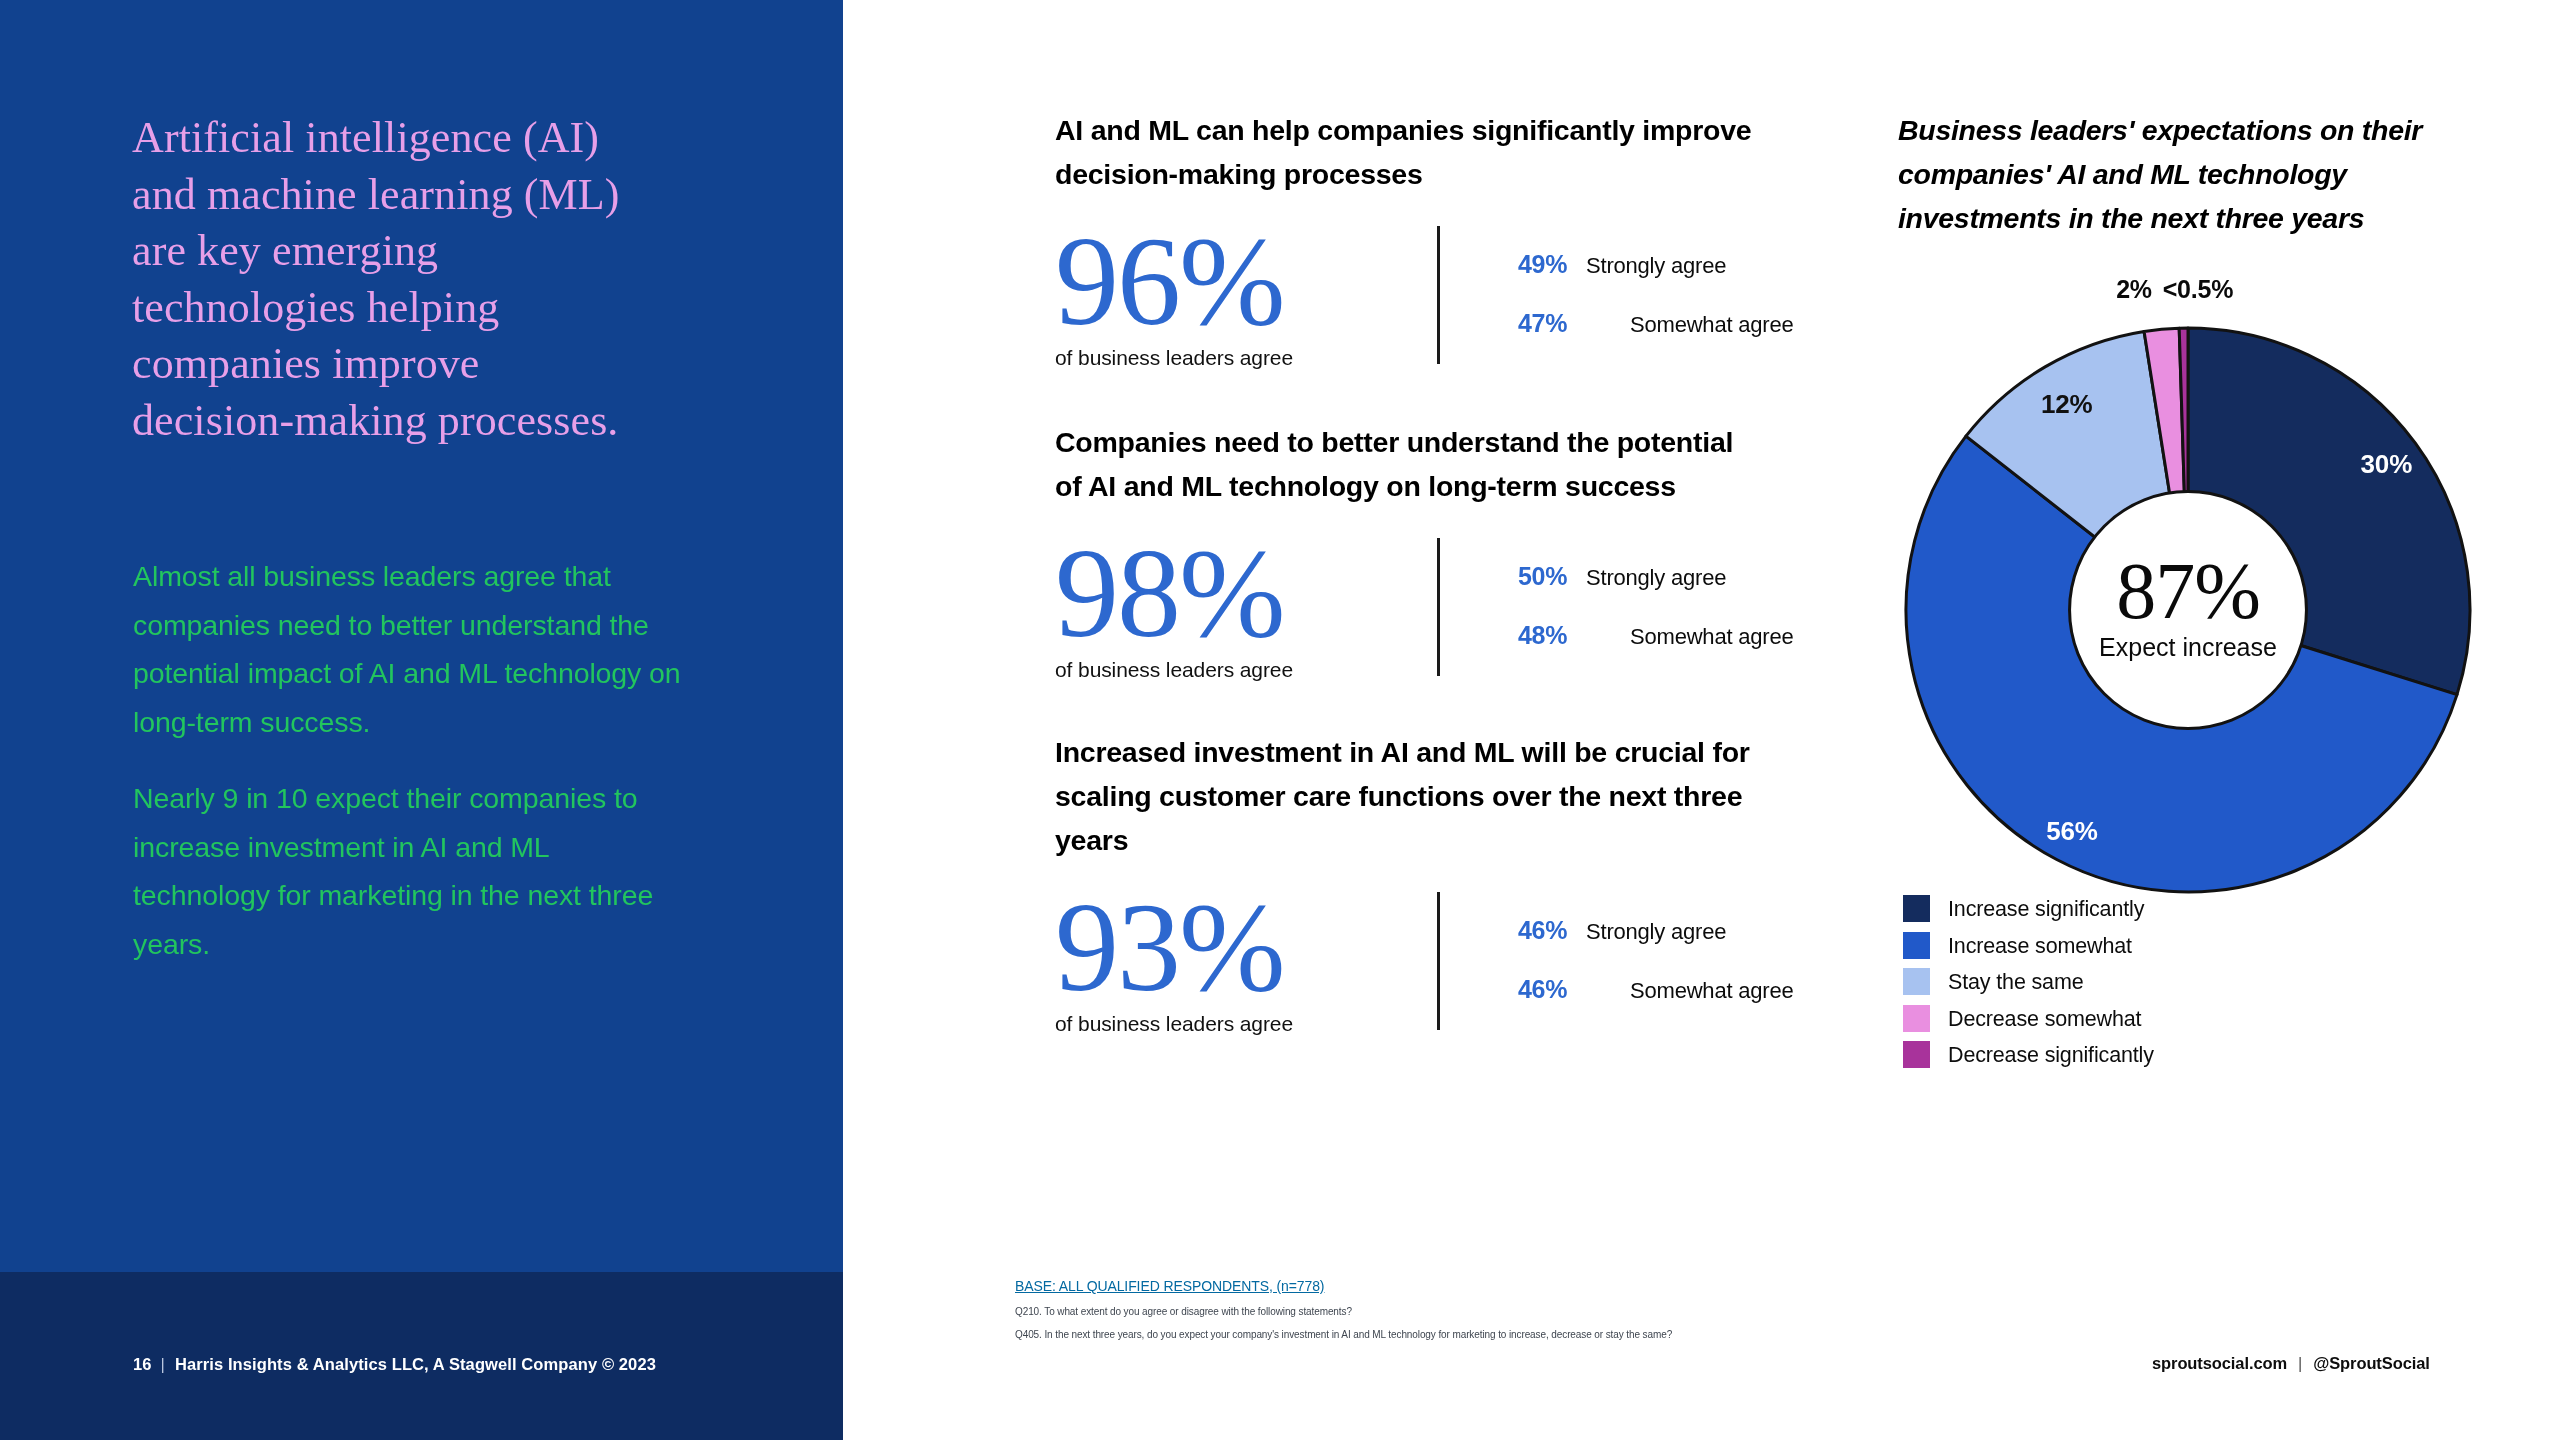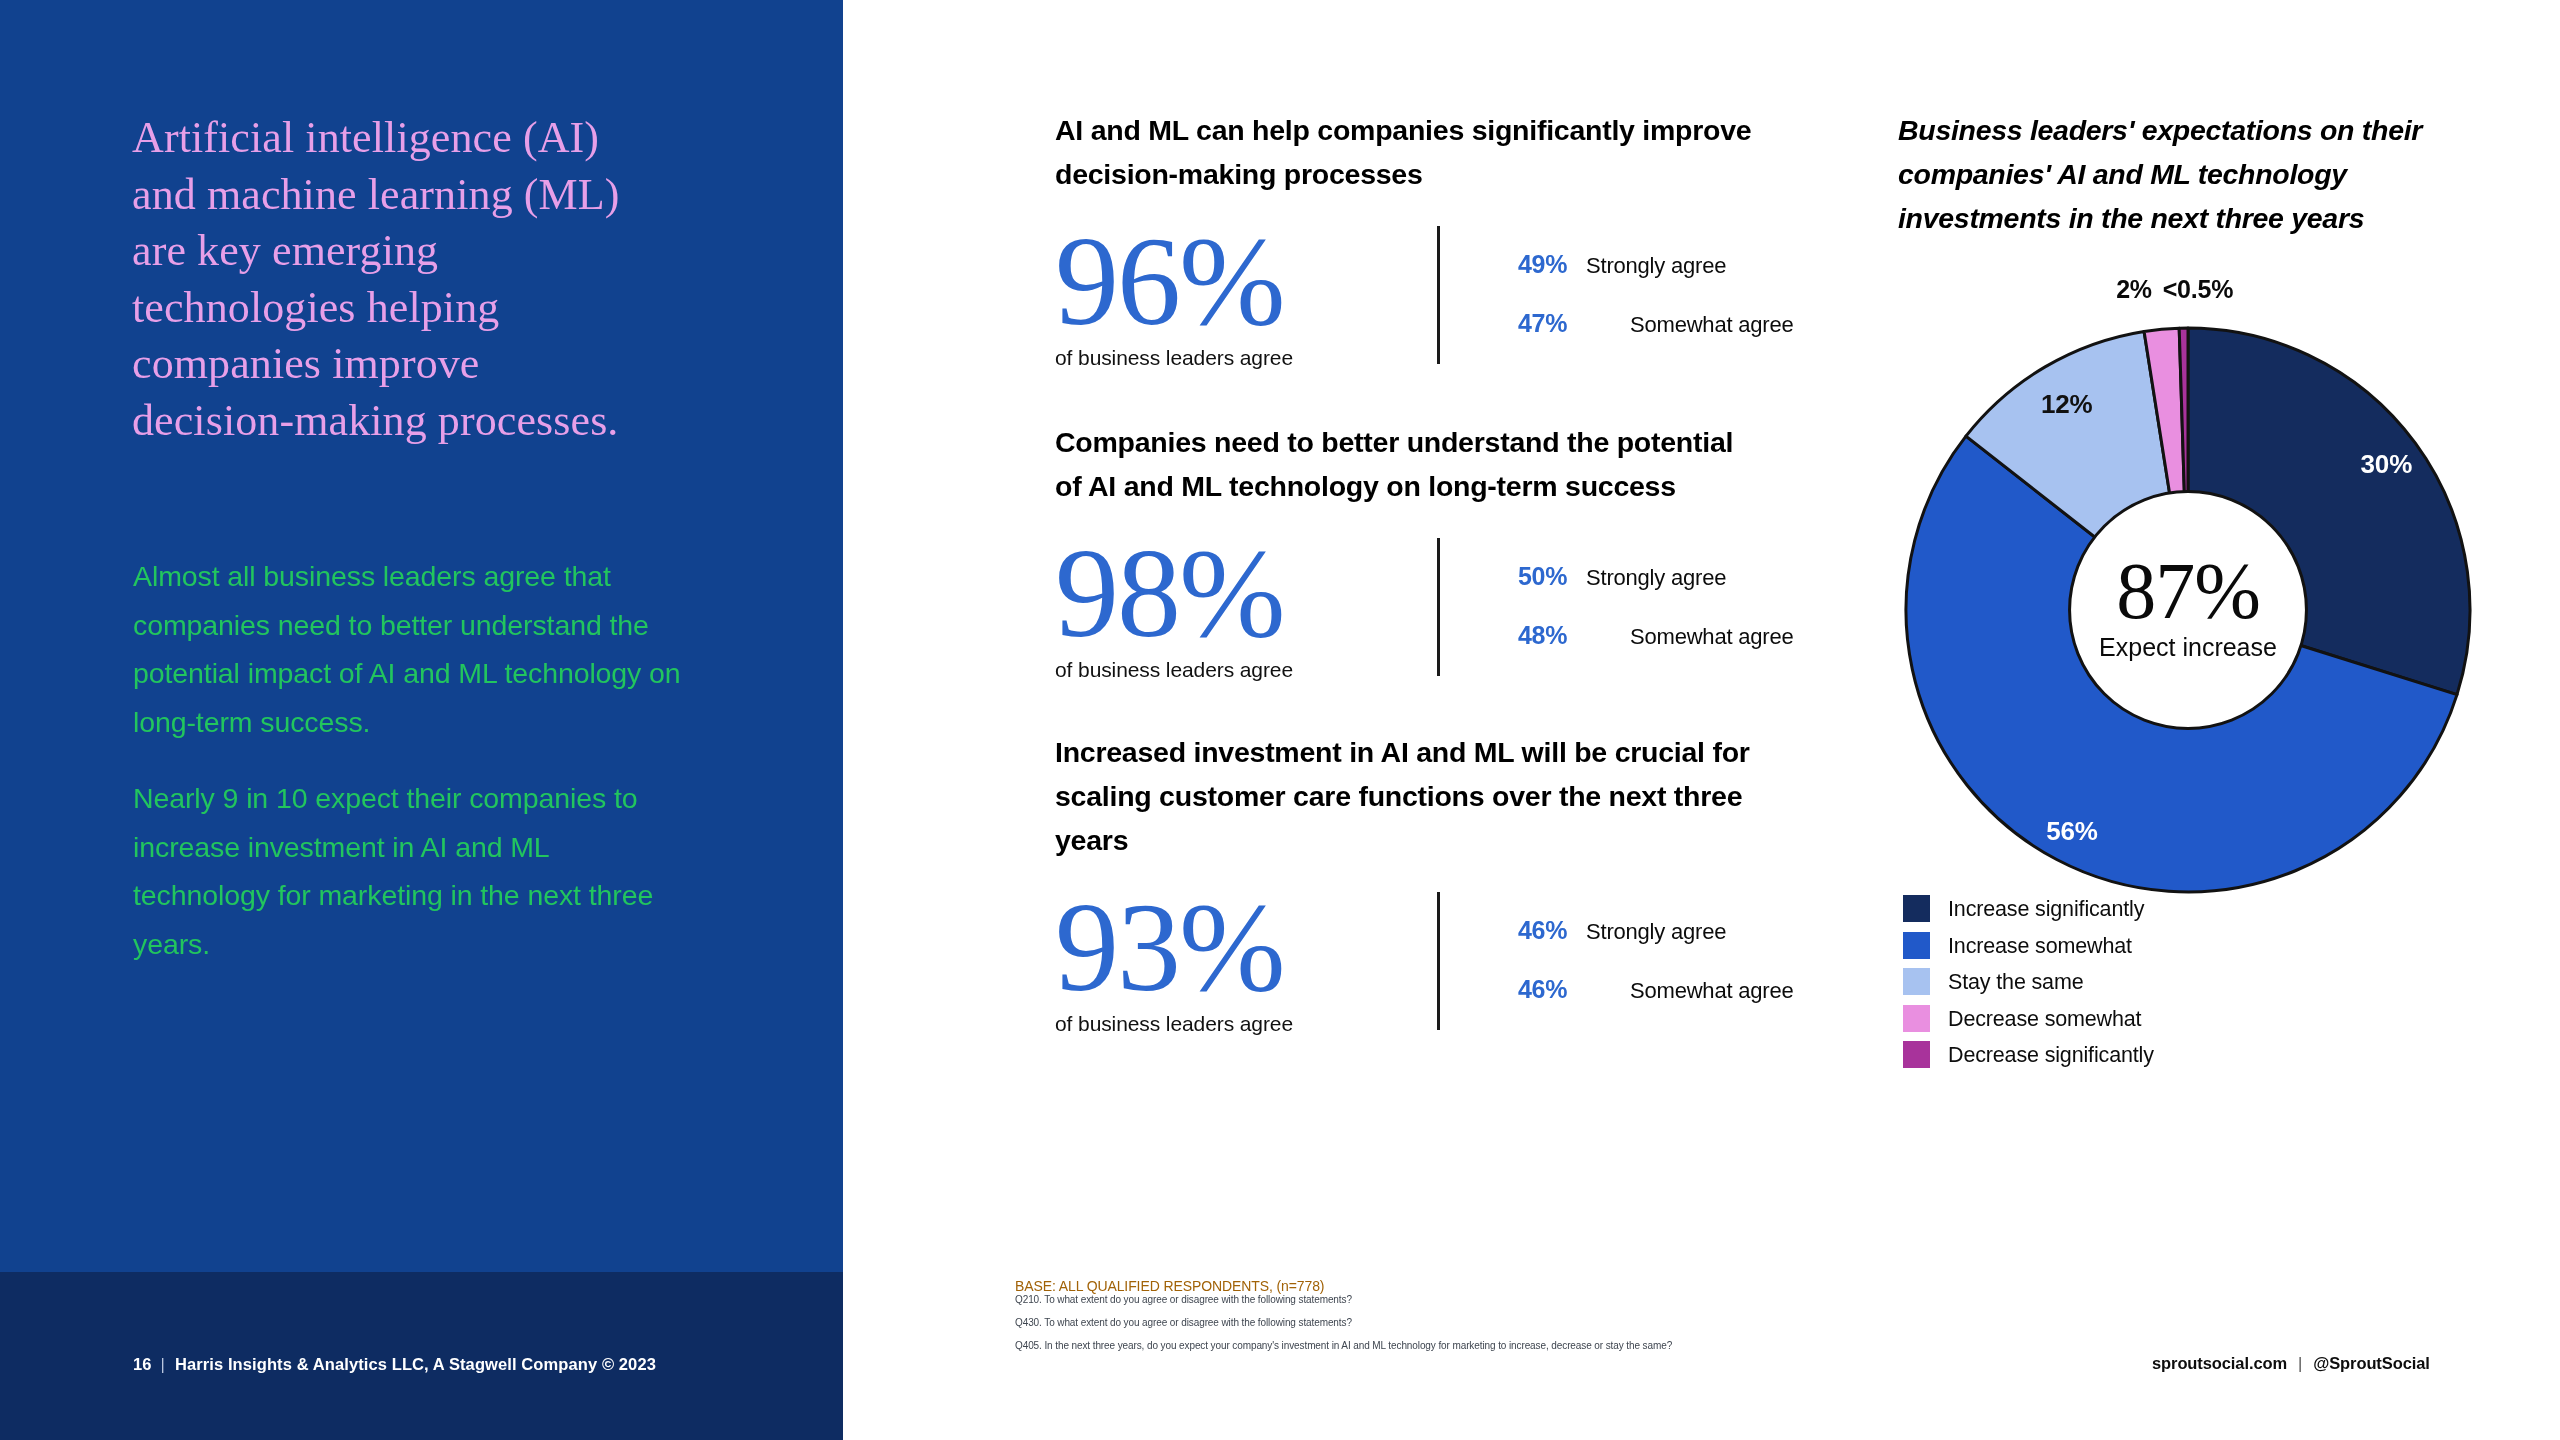--- a/index.html
+++ b/index.html
@@ -247,22 +247,24 @@
 
   
   .footnotes {
     position: absolute;
     left: 172px;
     top: 1278px;
     width: 1250px;
   }
   .footnote-base {
     font-size: 14px;
-    color: #a16207;
+    color: #0369a1;
+    text-decoration: underline;
     letter-spacing: -0.1px;
+    margin-bottom: 12px;
     display: block;
   }
   .footnote-line {
     font-size: 10px;
     color: #3f4650;
     letter-spacing: -0.1px;
     margin-bottom: 12px;
     display: block;
   }
   .brand {
@@ -410,21 +412,20 @@
         </div>
         <div class="legend-row">
           <span class="legend-swatch" style="background: rgb(168, 51, 155);"></span>
           <span class="legend-label">Decrease significantly</span>
         </div>
       </div>
 
     <div class="footnotes">
       <span class="footnote-base">BASE: ALL QUALIFIED RESPONDENTS, (n=778)</span>
       <span class="footnote-line">Q210. To what extent do you agree or disagree with the following statements?</span>
-      <span class="footnote-line">Q430. To what extent do you agree or disagree with the following statements?</span>
       <span class="footnote-line">Q405. In the next three years, do you expect your company's investment in AI and ML technology for marketing to increase, decrease or stay the same?</span>
     </div>
 
     <div class="brand">
       <span>sproutsocial.com</span><span class="sep">|</span><span>@SproutSocial</span>
     </div>
 
   </div>
 </div>
 

